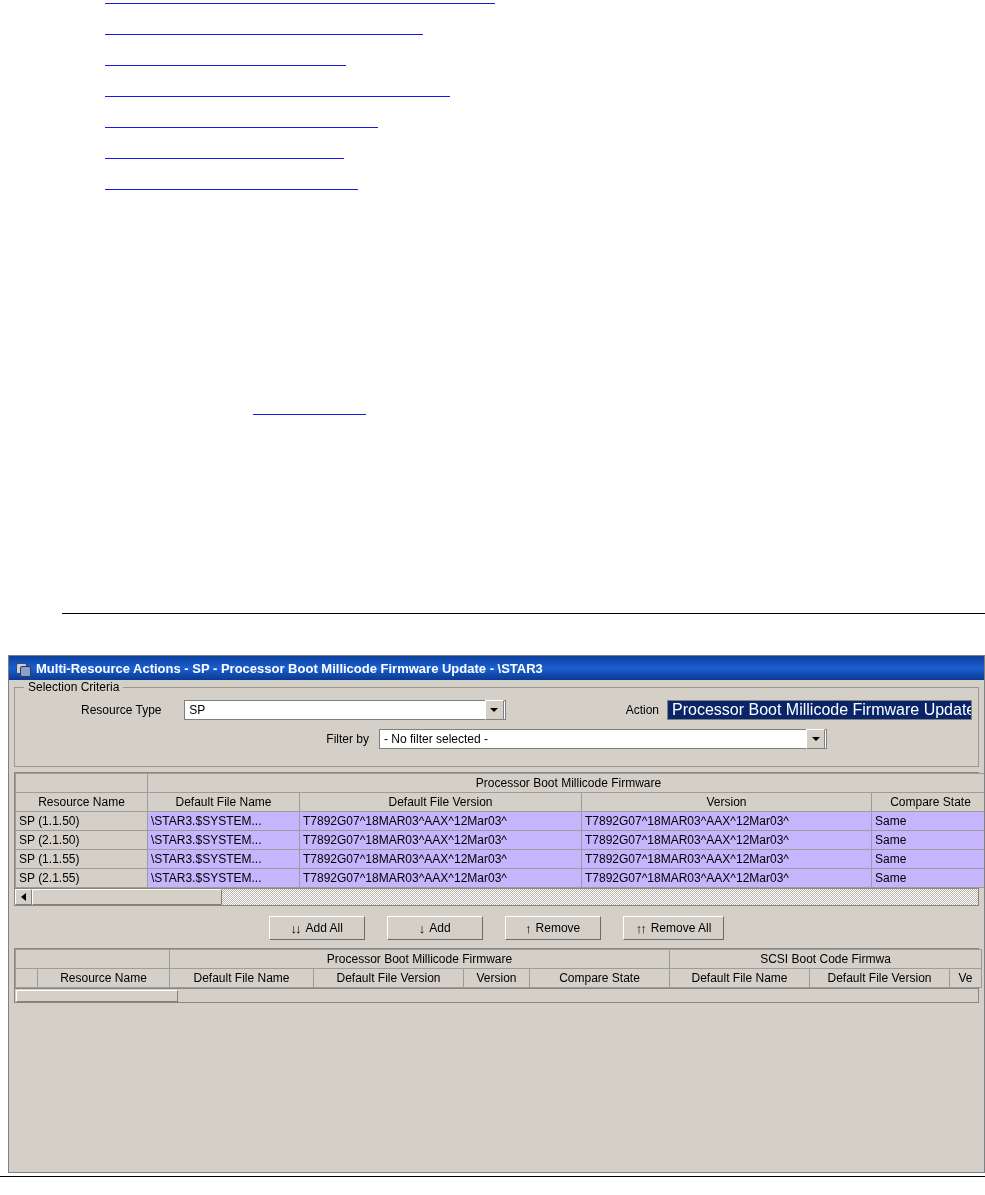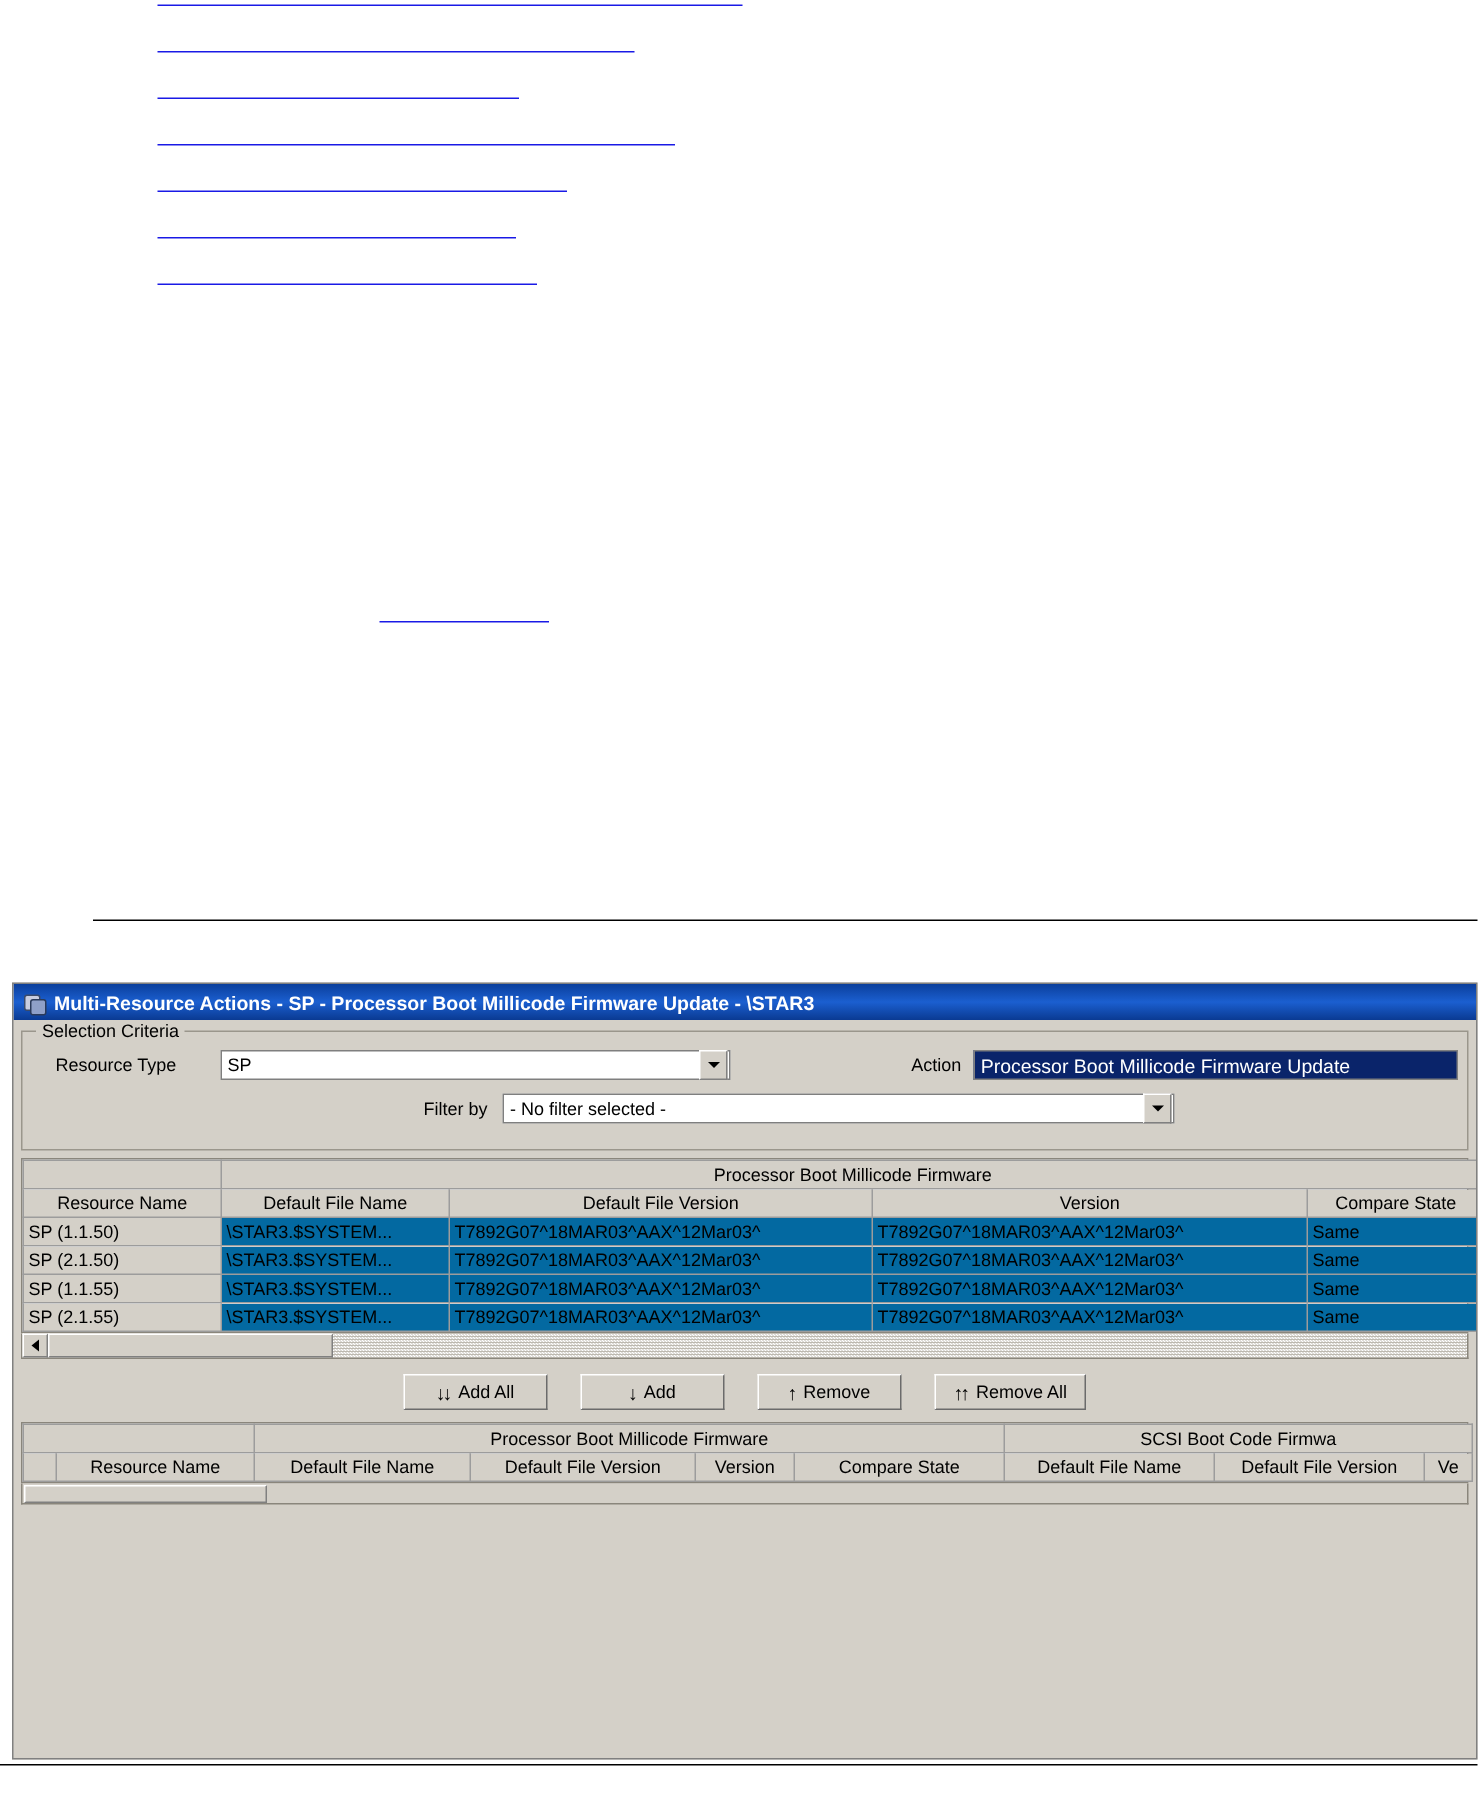--- a/index.html
+++ b/index.html
@@ -131,20 +131,21 @@
     left: 9px;
     background: #d4d0c8;
     padding: 0 4px;
     font-size: 12px;
   }
 
   .row {
     display: flex;
     align-items: center;
     margin-bottom: 9px;
+    margin-left: 44px;
   }
   .lbl {
     font-size: 12px;
     white-space: nowrap;
   }
 
   .combo {
     height: 20px;
     background: #ffffff;
     border: 1px solid #7f7f7f;
@@ -183,21 +184,21 @@
 
   .field-selected {
     height: 20px;
     background: #0a246a;
     color: #ffffff;
     border: 1px solid #7f7f7f;
     display: flex;
     align-items: center;
     padding-left: 4px;
     box-sizing: border-box;
-    font-size: 13px;
+    font-size: 16px;
     white-space: nowrap;
     overflow: hidden;
   }
 
   
   .table-wrap {
     margin: 5px 5px 0 5px;
     border: 1px solid #8a867c;
     background: #ffffff;
     box-sizing: border-box;
@@ -215,21 +216,21 @@
     overflow: hidden;
     height: 19px;
     box-sizing: border-box;
   }
   table.grid th {
     background: #d4d0c8;
     font-weight: normal;
     text-align: center;
   }
   table.grid td {
-    background: #0369a1;
+    background: #c4b5fd;
     text-align: left;
   }
   td.rowhead {
     background: #d4d0c8 !important;
   }
   th.blank {
     background: #d4d0c8;
   }
 
   

